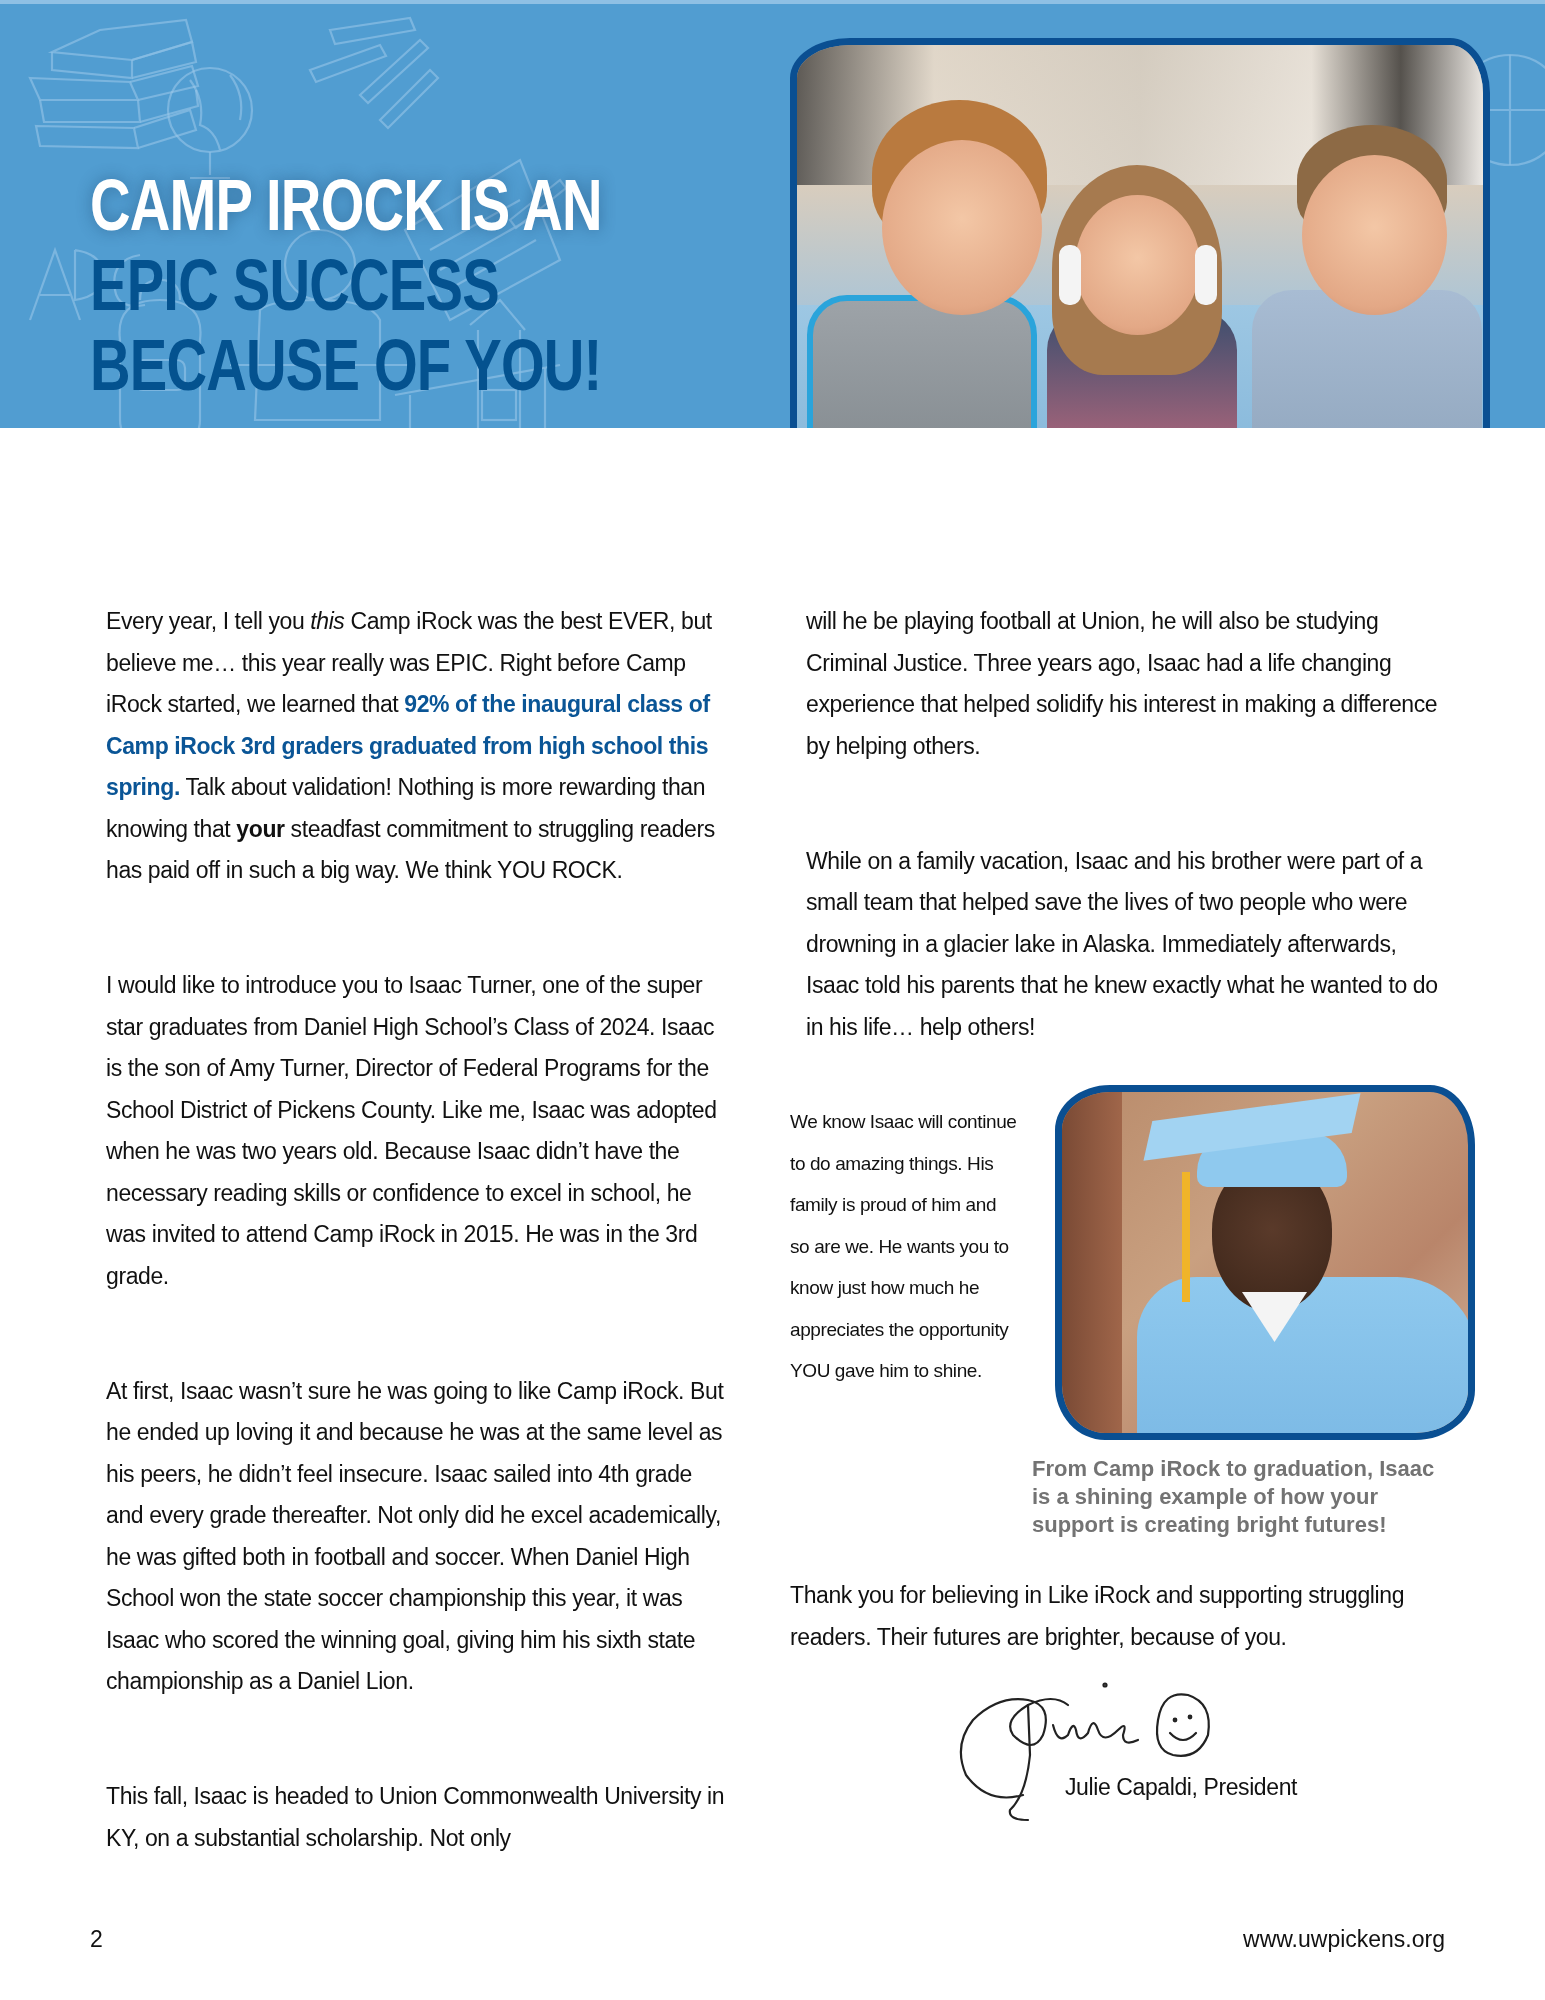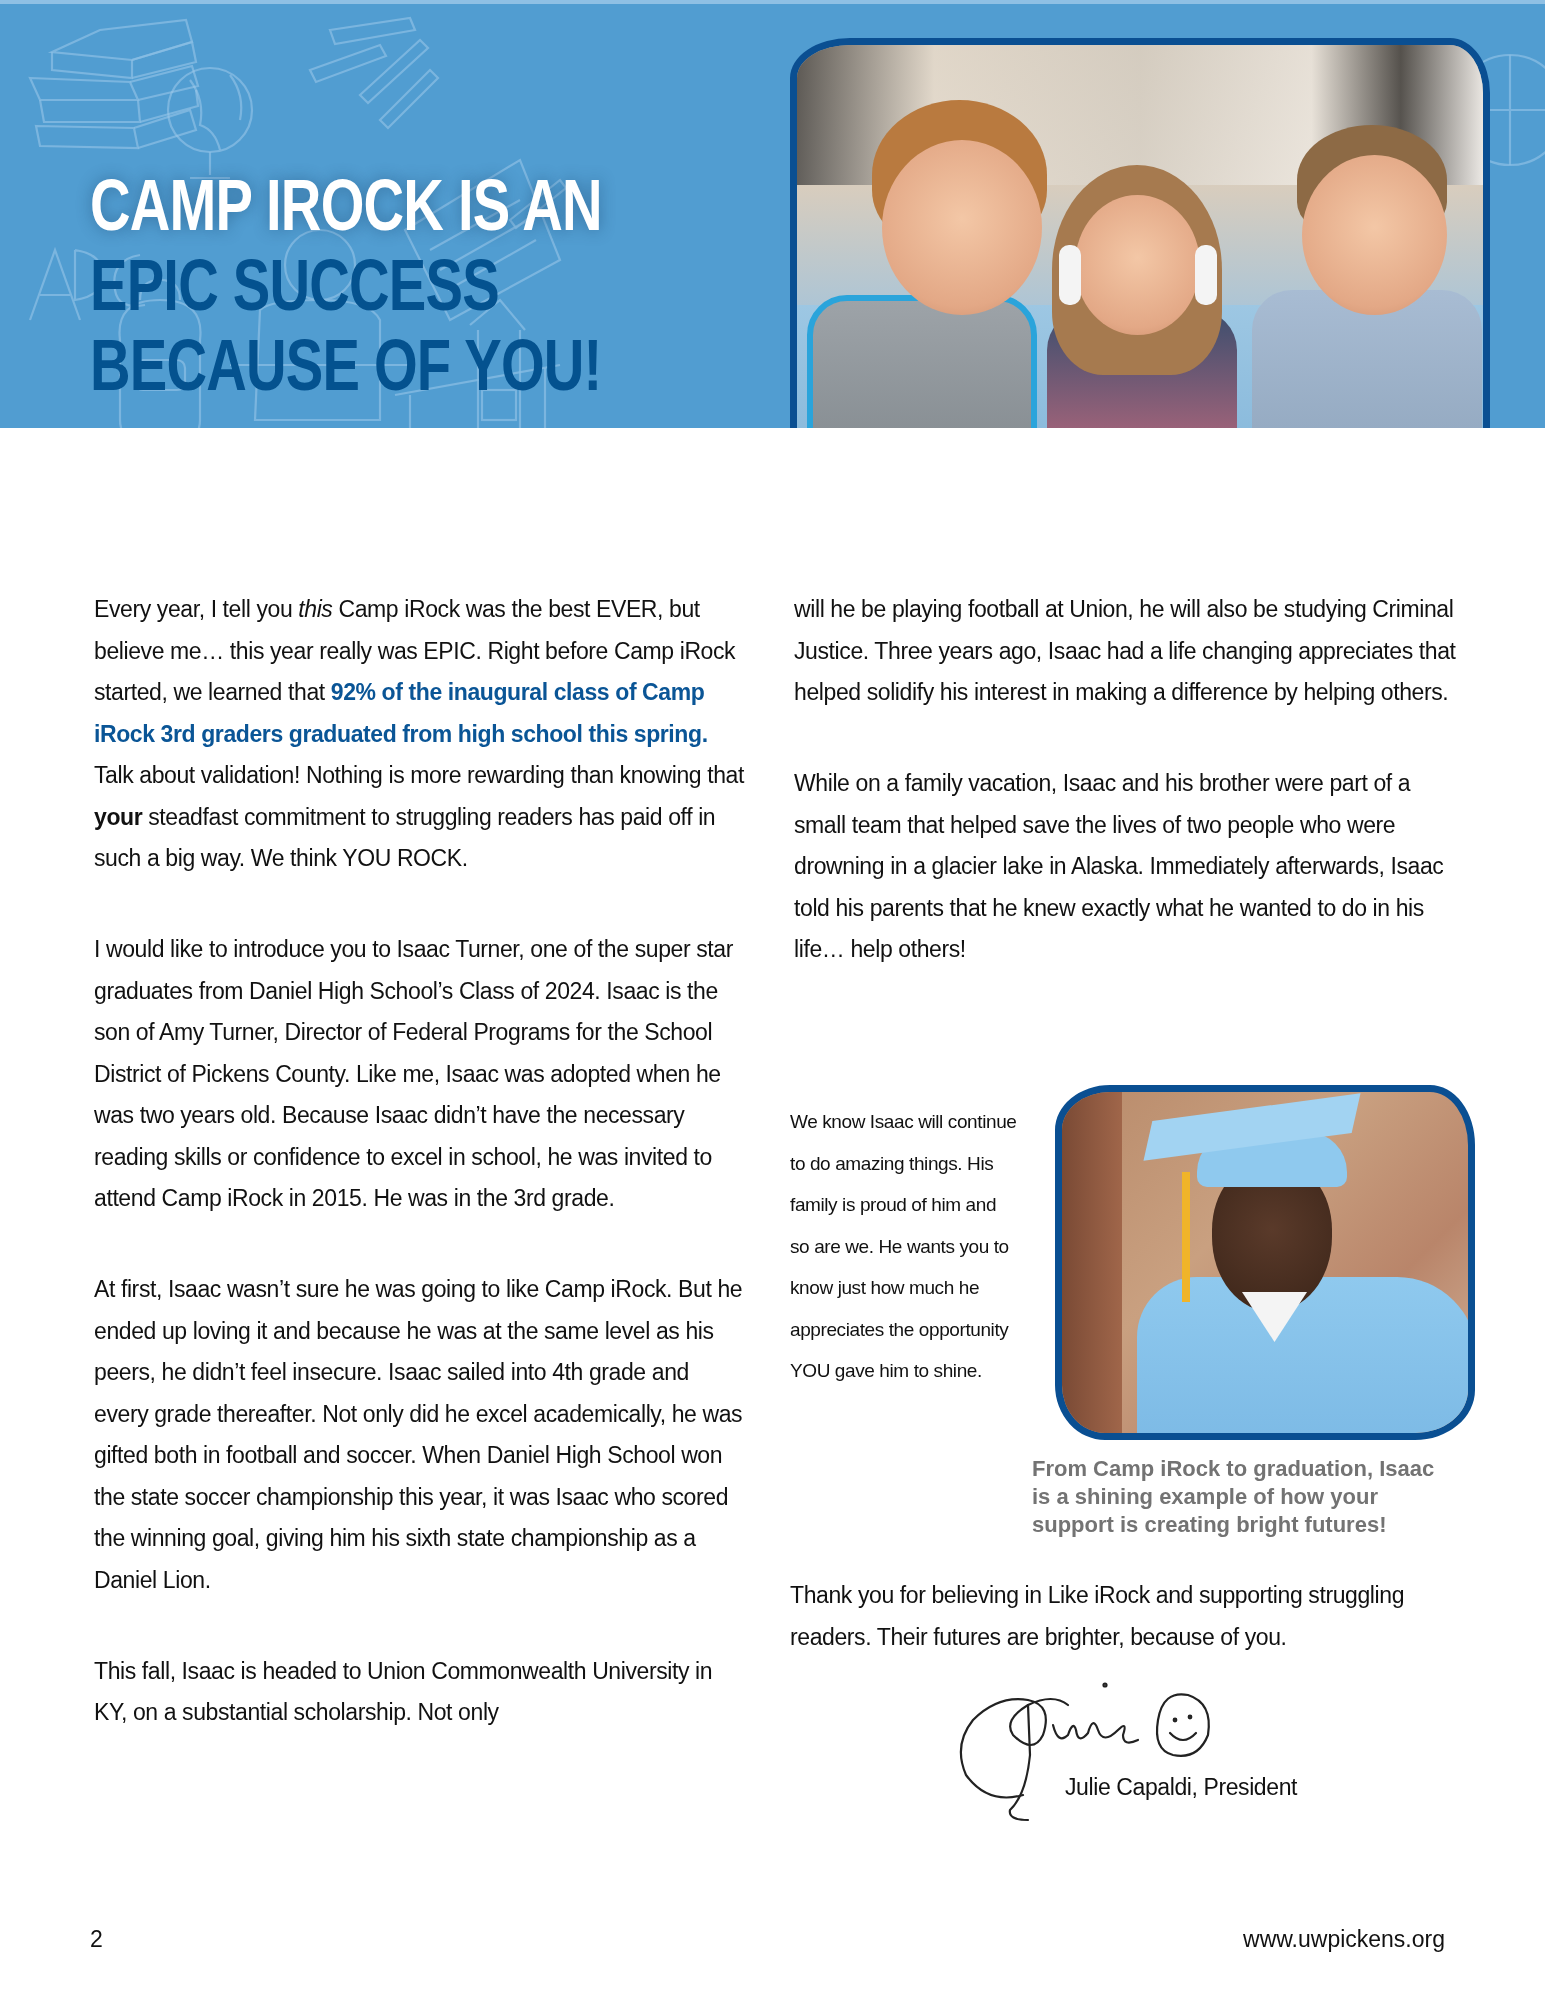--- a/index.html
+++ b/index.html
@@ -33,21 +33,21 @@
   .kid { position: absolute; border-radius: 50%; }
   .kid-face { background: radial-gradient(circle at 50% 45%, #f3c7a6 0%, #e3a886 70%, #c98a68 100%); }
   .kid-hair-1 { background: #b97a3f; }
   .kid-hair-2 { background: #a67a4f; }
   .kid-hair-3 { background: #8d6a45; }
   .shirt { position: absolute; border-radius: 40px 40px 10px 10px; }
   .tablet { position: absolute; left: 310px; top: 415px; width: 180px; height: 60px; background: #2b2b2b; border-radius: 6px; }
   .tablet .screen { position: absolute; left: 8px; top: 6px; right: 8px; bottom: 4px; background: linear-gradient(90deg,#d5c7a8,#6c8aa5,#e7e0d0); }
 
   .col { position: absolute; font-family: "Liberation Sans", sans-serif; font-size: 23px; line-height: 41.5px; color: #111; }
-  .col p { margin: 4px; }
+  .col p { margin: 16px; }
   .col .gap { height: 41.5px; }
   .col-left { left: 90px; top: 585px; width: 660px; }
   .col-right { left: 790px; top: 585px; width: 680px; }
   .hl { color: #0a5596; font-weight: 700; }
   .bold { font-weight: 700; }
   .narrow { letter-spacing: -0.4px; }
 
   .grad-block { position: absolute; left: 790px; top: 1085px; width: 690px; height: 470px; }
   .grad-text { position: absolute; left: 0; top: 16px; width: 230px; font-size: 19px; line-height: 41.5px; }
   .grad-photo {
@@ -185,21 +185,21 @@
   </p>
   <div class="gap"></div>
   <p>I would like to introduce you to Isaac Turner, one of the super star graduates from Daniel High School’s Class of 2024. Isaac is the son of Amy Turner, Director of Federal Programs for the School District of Pickens County. Like me, Isaac was adopted when he was two years old. Because Isaac didn’t have the necessary reading skills or confidence to excel in school, he was invited to attend Camp iRock in 2015. He was in the 3rd grade.</p>
   <div class="gap"></div>
   <p>At first, Isaac wasn’t sure he was going to like Camp iRock. But he ended up loving it and because he was at the same level as his peers, he didn’t feel insecure. Isaac sailed into 4th grade and every grade thereafter. Not only did he excel academically, he was gifted both in football and soccer. When Daniel High School won the state soccer championship this year, it was Isaac who scored the winning goal, giving him his sixth state championship as a Daniel Lion.</p>
   <div class="gap"></div>
   <p>This fall, Isaac is headed to Union Commonwealth University in KY, on a substantial scholarship. Not only</p>
 </div>
 
 <div class="col col-right narrow">
-  <p>will he be playing football at Union, he will also be studying Criminal Justice. Three years ago, Isaac had a life changing appreciates that helped solidify his interest in making a difference by helping others.</p>
+  <p>will he be playing football at Union, he will also be studying Criminal Justice. Three years ago, Isaac had a life changing experience that helped solidify his interest in making a difference by helping others.</p>
   <div class="gap"></div>
   <p>While on a family vacation, Isaac and his brother were part of a small team that helped save the lives of two people who were drowning in a glacier lake in Alaska. Immediately afterwards, Isaac told his parents that he knew exactly what he wanted to do in his life… help others!</p>
 </div>
 
 <div class="grad-block">
   <p class="grad-text narrow">We know Isaac will continue to do amazing things. His family is proud of him and so are we. He wants you to know just how much he appreciates the opportunity YOU gave him to shine.</p>
   <div class="grad-photo" title="Isaac Turner in a light blue graduation cap and gown">
     <div style="position:absolute;left:0;top:0;width:60px;height:100%;background:linear-gradient(90deg,#7a4a35,#a0664a);"></div>
     <div style="position:absolute;left:75px;top:185px;width:340px;height:190px;background:linear-gradient(180deg,#8fc9ee,#7ab8e4);border-radius:60px 80px 0 0;"></div>
     <div style="position:absolute;left:150px;top:70px;width:120px;height:150px;background:radial-gradient(circle at 50% 45%,#5a3a2a,#3a2418);border-radius:45% 45% 50% 50%;"></div>

